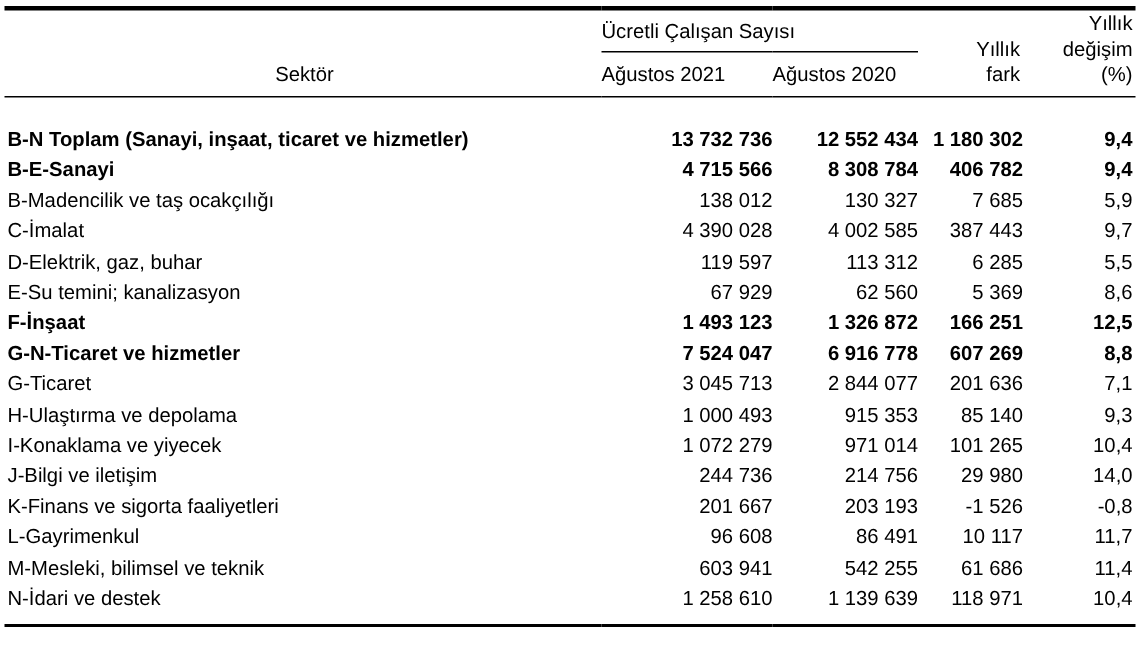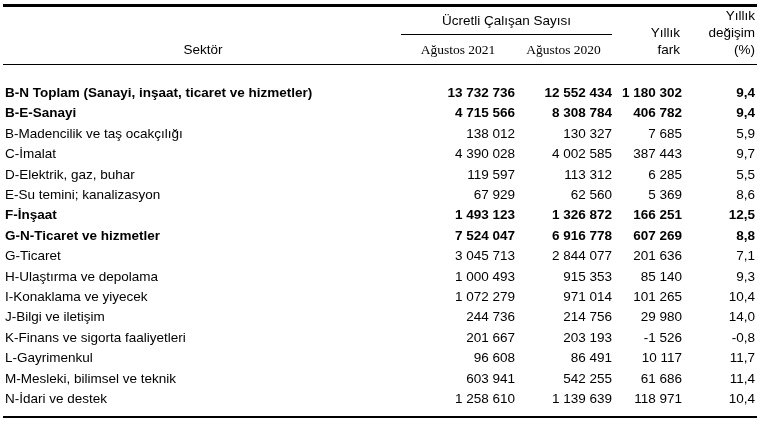--- a/index.html
+++ b/index.html
@@ -36,30 +36,29 @@
     font-size: 13.5px;
     line-height: 17px;
     padding: 0;
   }
   th.sector-h {
     text-align: center;
     vertical-align: bottom;
     padding: 0 0 6px 2px;
   }
   th.group-h {
-    text-align: center;
+    text-align: left;
     vertical-align: middle;
     padding: 5px 0 5px 0;
     border-bottom: 1px solid #000;
   }
   th.num-h {
-    text-align: center;
+    text-align: left;
     vertical-align: bottom;
     padding: 6px 0 6px 0;
-    font-family: Liberation Serif, serif;
   }
   th.fark-h, th.pct-h {
     text-align: right;
     vertical-align: bottom;
     white-space: pre-line;
     padding: 0 2px 6px 0;
   }
   tbody td {
     font-size: 13.5px;
     line-height: 20.4px;

